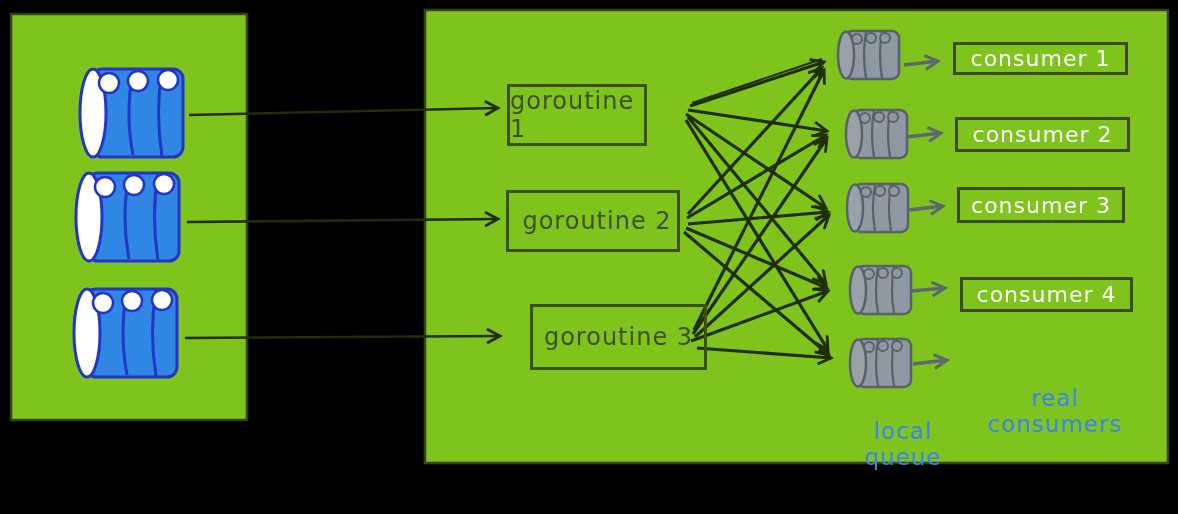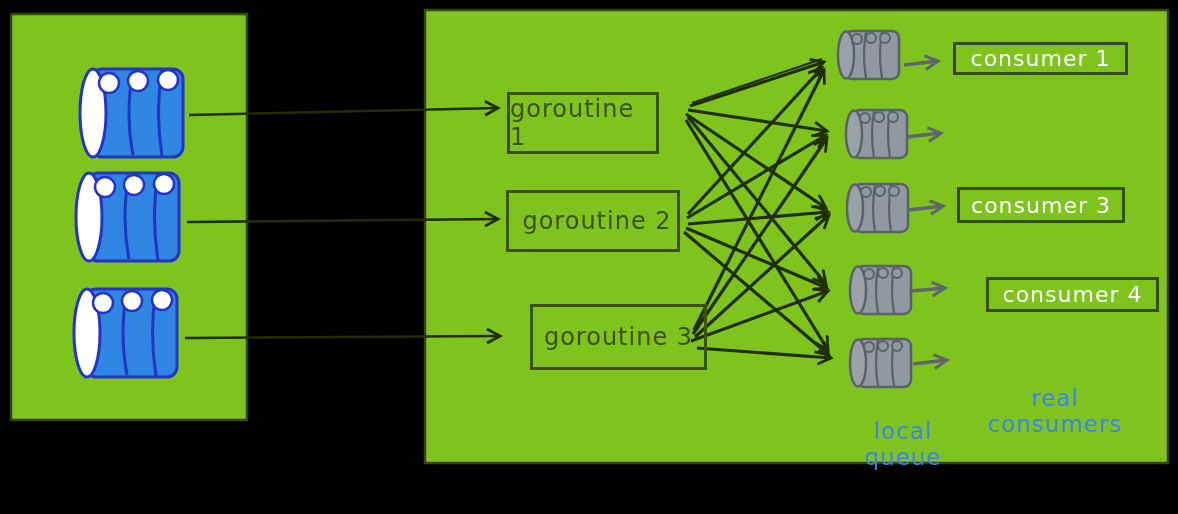--- a/index.html
+++ b/index.html
@@ -92,36 +92,39 @@
 
     <g stroke="#5d676c" stroke-width="3.4">
       <line x1="904" y1="65" x2="938" y2="61" marker-end="url(#ahg)"></line>
       <line x1="907" y1="137" x2="941" y2="133" marker-end="url(#ahg)"></line>
       <line x1="909" y1="210" x2="943" y2="206" marker-end="url(#ahg)"></line>
       <line x1="911" y1="291" x2="945" y2="288" marker-end="url(#ahg)"></line>
       <line x1="913" y1="364" x2="947" y2="360" marker-end="url(#ahg)"></line>
     </g>
   </svg>
 
-  <div class="node-box goroutine-box" style="left:507px;top:84px;width:152px;height:62px;margin-top:8px;">
+  <div class="node-box goroutine-box" style="left:507px;top:84px;width:140px;height:62px;">
     <span>goroutine 1</span>
   </div>
   <div class="node-box goroutine-box" style="left:506px;top:190px;width:174px;height:62px;padding-left:8px;">
     <span>goroutine 2</span>
   </div>
   <div class="node-box goroutine-box" style="left:510px;top:304px;width:177px;height:66px;margin-left:20px;">
     <span>goroutine 3</span>
   </div>
 
   <div class="node-box consumer-box" style="left:953px;top:42px;width:175px;height:33px;">
     <span>consumer 1</span>
   </div>
+  <div class="node-box consumer-box" style="left:955px;top:117px;width:175px;height:35px;">
+    <span>consumer 2</span>
+  </div>
   <div class="node-box consumer-box" style="left:957px;top:187px;width:168px;height:36px;">
     <span>consumer 3</span>
   </div>
-  <div class="node-box consumer-box" style="left:960px;top:277px;width:173px;height:35px;margin-left:26px;">
+  <div class="node-box consumer-box" style="left:960px;top:277px;width:173px;height:35px;">
     <span>consumer 4</span>
   </div>
 
   <div class="caption" style="left:975px;top:385px;width:160px;">real consumers</div>
   <div class="caption" style="left:843px;top:418px;width:120px;">local queue</div>
 
 </div>
 
 </body></html>

